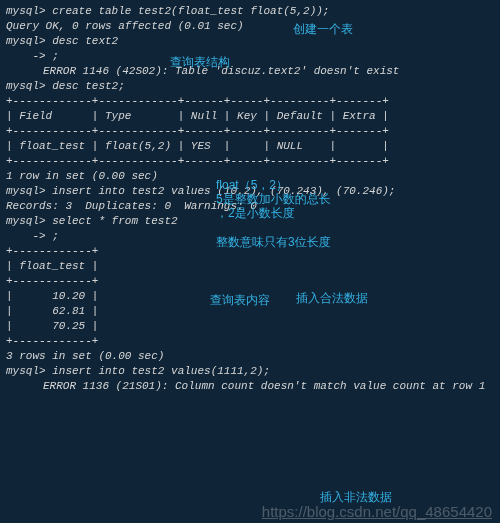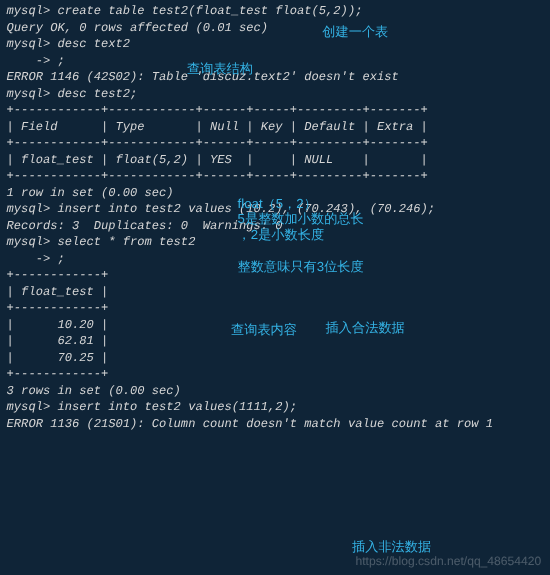--- a/index.html
+++ b/index.html
@@ -16,28 +16,29 @@
       padding: 4px 6px;
     }
     .line { white-space: pre; font-style: italic; }
     .ann {
       position: absolute;
       color: #34b2e4;
       font-family: "Microsoft YaHei", sans-serif;
       font-size: 12px;
       line-height: 14px;
     }
-    .error { color: #d6d6d6; }
+    .error { color: #d6d6d6; margin-left: 37px; }
     .watermark {
       position: absolute;
       right: 8px;
       bottom: 4px;
       color: rgba(255,255,255,0.25);
       font-family: sans-serif;
-      font-size: 11px;
+      font-size: 15px;
+      text-decoration: underline;
     }
   </style>
 </head>
 <body>
 
 <div>
   <div class="line">mysql&gt; create table test2(float_test float(5,2));</div>
   <div class="line">Query OK, 0 rows affected (0.01 sec)</div>
   <div class="line"></div>
   <div class="line">mysql&gt; desc text2</div>

